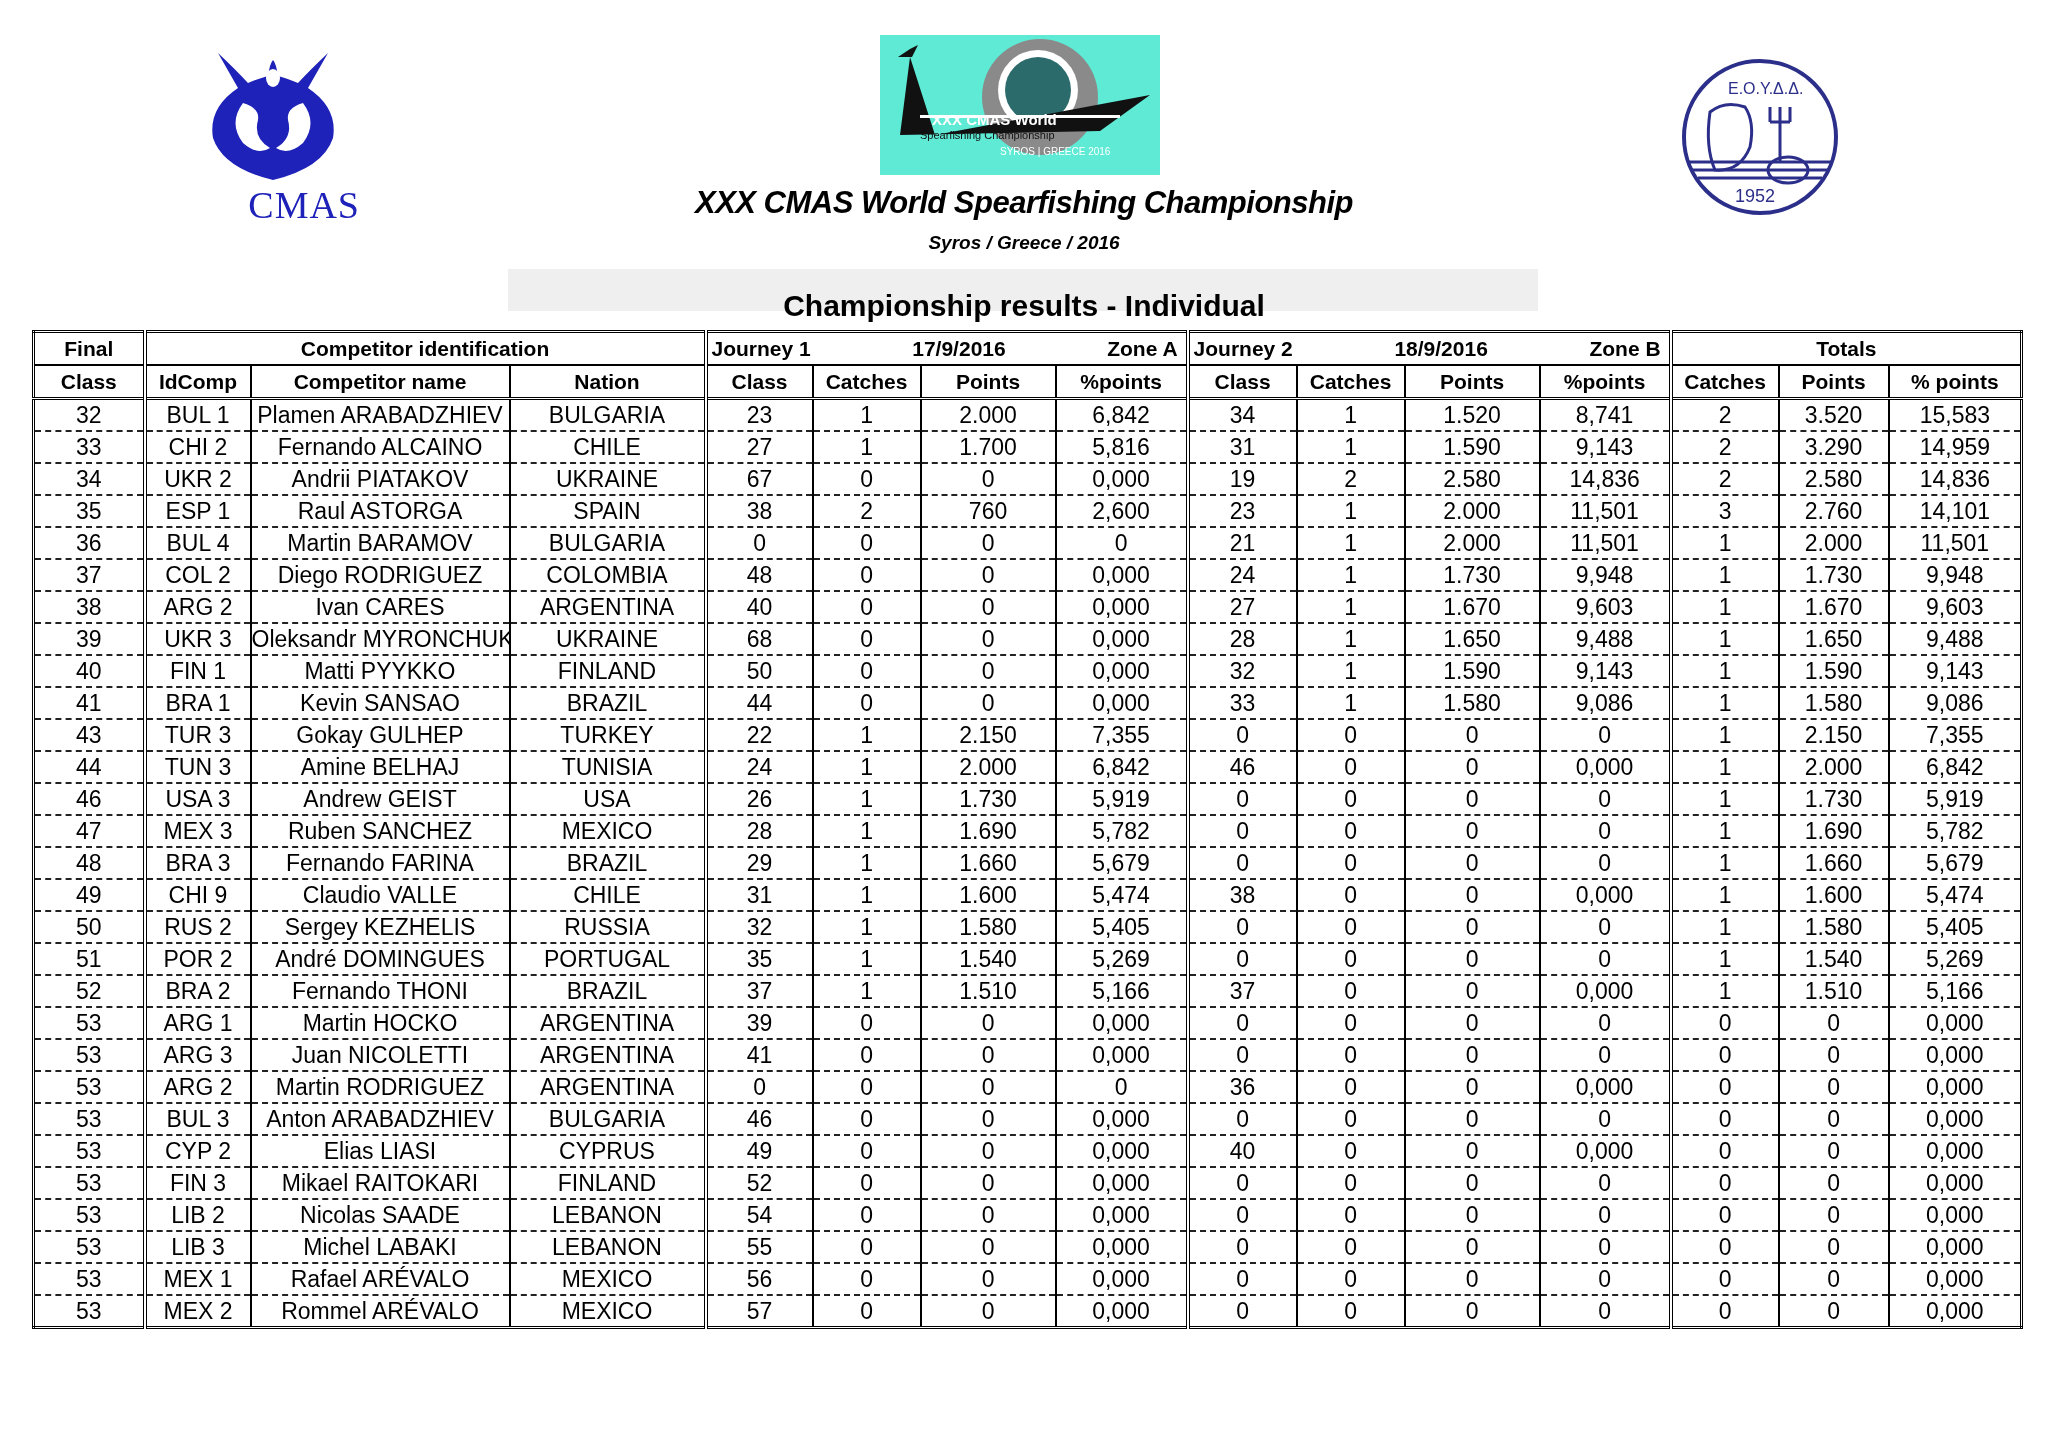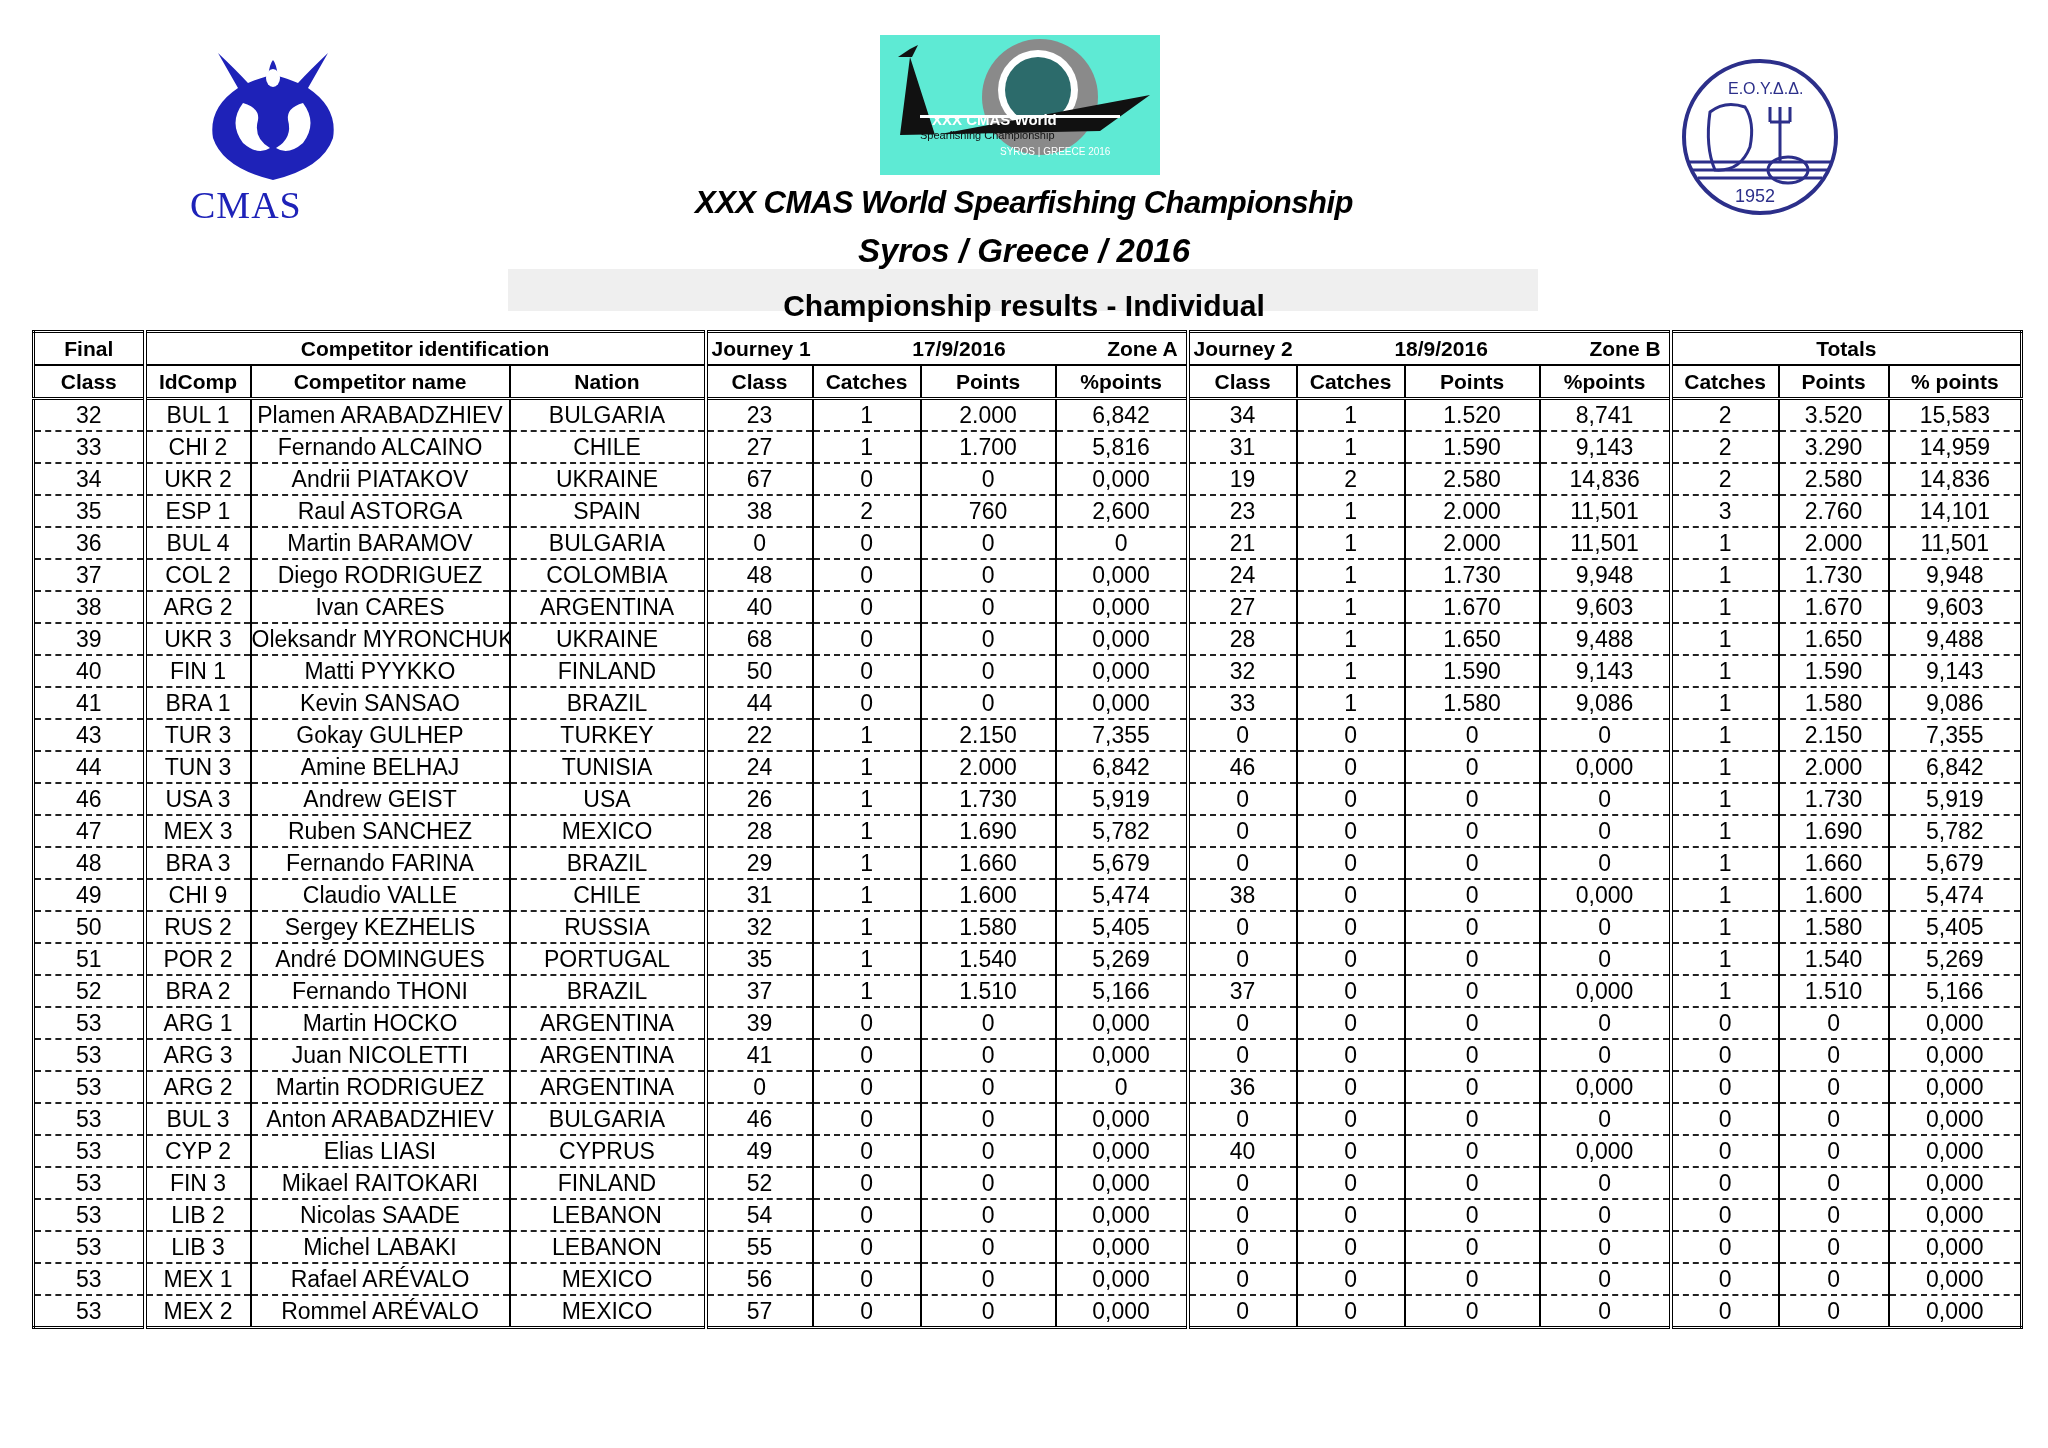--- a/index.html
+++ b/index.html
@@ -1,27 +1,27 @@
 <!DOCTYPE html>
 <html><head>
 <meta charset="utf-8">
 <style>
   html, body { margin: 0; padding: 0; background: #ffffff; }
   body { width: 2048px; height: 1448px; position: relative; overflow: hidden;
          font-family: "Liberation Sans", "DejaVu Sans", sans-serif; color: #000; }
   .logo-cmas { position: absolute; left: 190px; top: 48px; width: 170px; height: 180px; }
   .logo-cmas .mark { position: absolute; left: 8px; top: 0; width: 150px; height: 135px; }
-  .logo-cmas .word { position: absolute; left: 0; top: 135px; width: 170px; text-align: left;
+  .logo-cmas .word { position: absolute; left: 0; top: 135px; width: 170px; text-align: right;
          font-family: "Liberation Serif", "DejaVu Serif", serif; font-size: 38px; color: #1e22b8; letter-spacing: 1px; }
   .logo-event { position: absolute; left: 880px; top: 35px; width: 280px; height: 140px; background: #5eead4; }
   .logo-event svg { width: 100%; height: 100%; }
   .logo-eoyda { position: absolute; left: 1670px; top: 52px; width: 180px; height: 170px; }
   .title { position: absolute; left: 0; width: 2048px; text-align: center; font-weight: bold; }
   .title-main { top: 185px; font-size: 31px; font-style: italic; letter-spacing: -0.5px; }
-  .title-sub { top: 232px; font-size: 33px; font-style: italic; }
+  .title-sub { top: 232px; font-size: 19px; font-style: italic; }
   .title-band { position: absolute; left: 508px; top: 269px; width: 1030px; height: 42px; background: #efefef; }
   .title-results { top: 261px; font-size: 30px; margin-top: 28px; }
 
   table.results { position: absolute; left: 32px; top: 330px; width: 1988px; border-collapse: collapse;
          table-layout: fixed; border: 3px double #000; font-size: 23px; }
   table.results th, table.results td { text-align: center; padding: 0; overflow: hidden; white-space: nowrap;
          border-left: 2px solid #000; border-right: 2px solid #000; }
   table.results th { font-weight: bold; height: 31px; font-size: 21px; border-top: 2px solid #f97316; border-bottom: 2px solid #000; }
   table.results thead tr.r2 th { border-bottom: 3px double #000; }
   table.results td { height: 30px; border-bottom: 2px dashed #222; line-height: 30px; }

